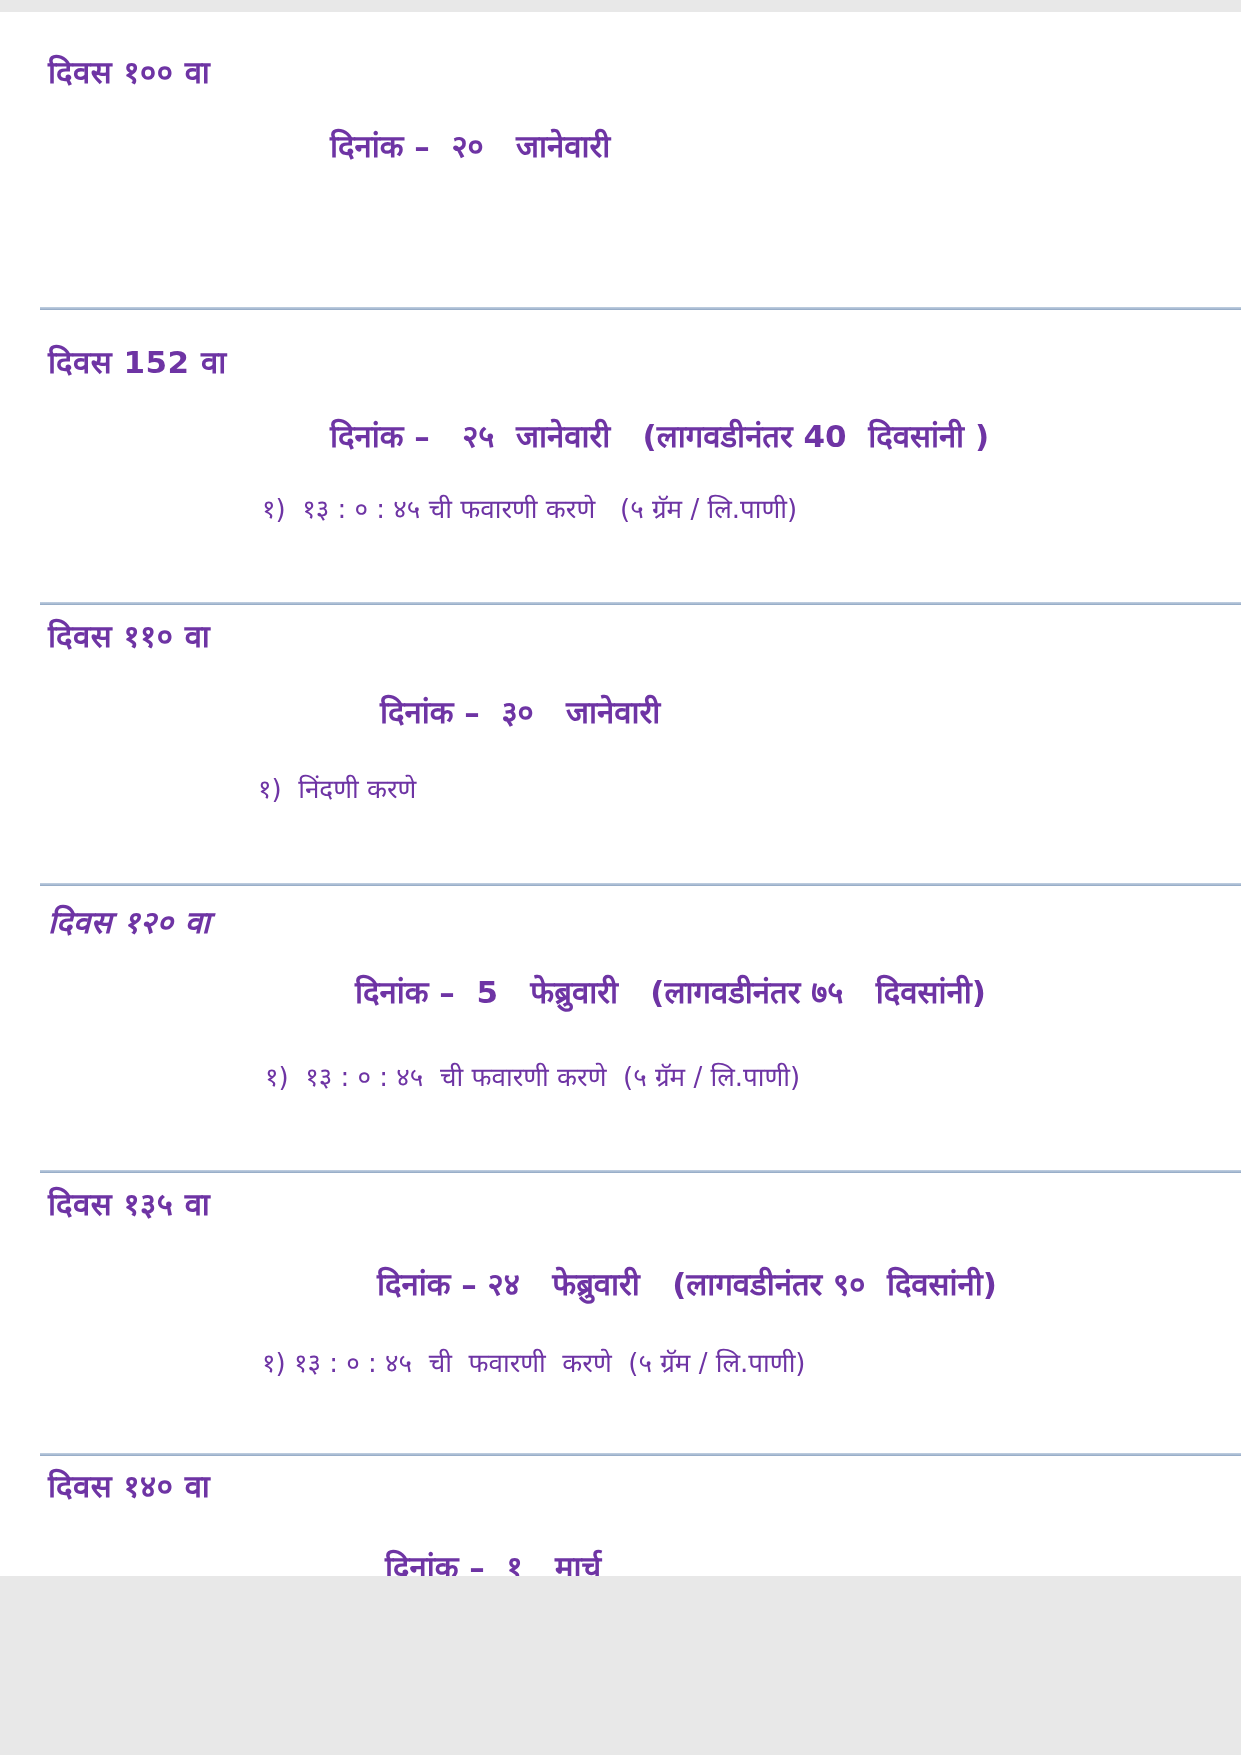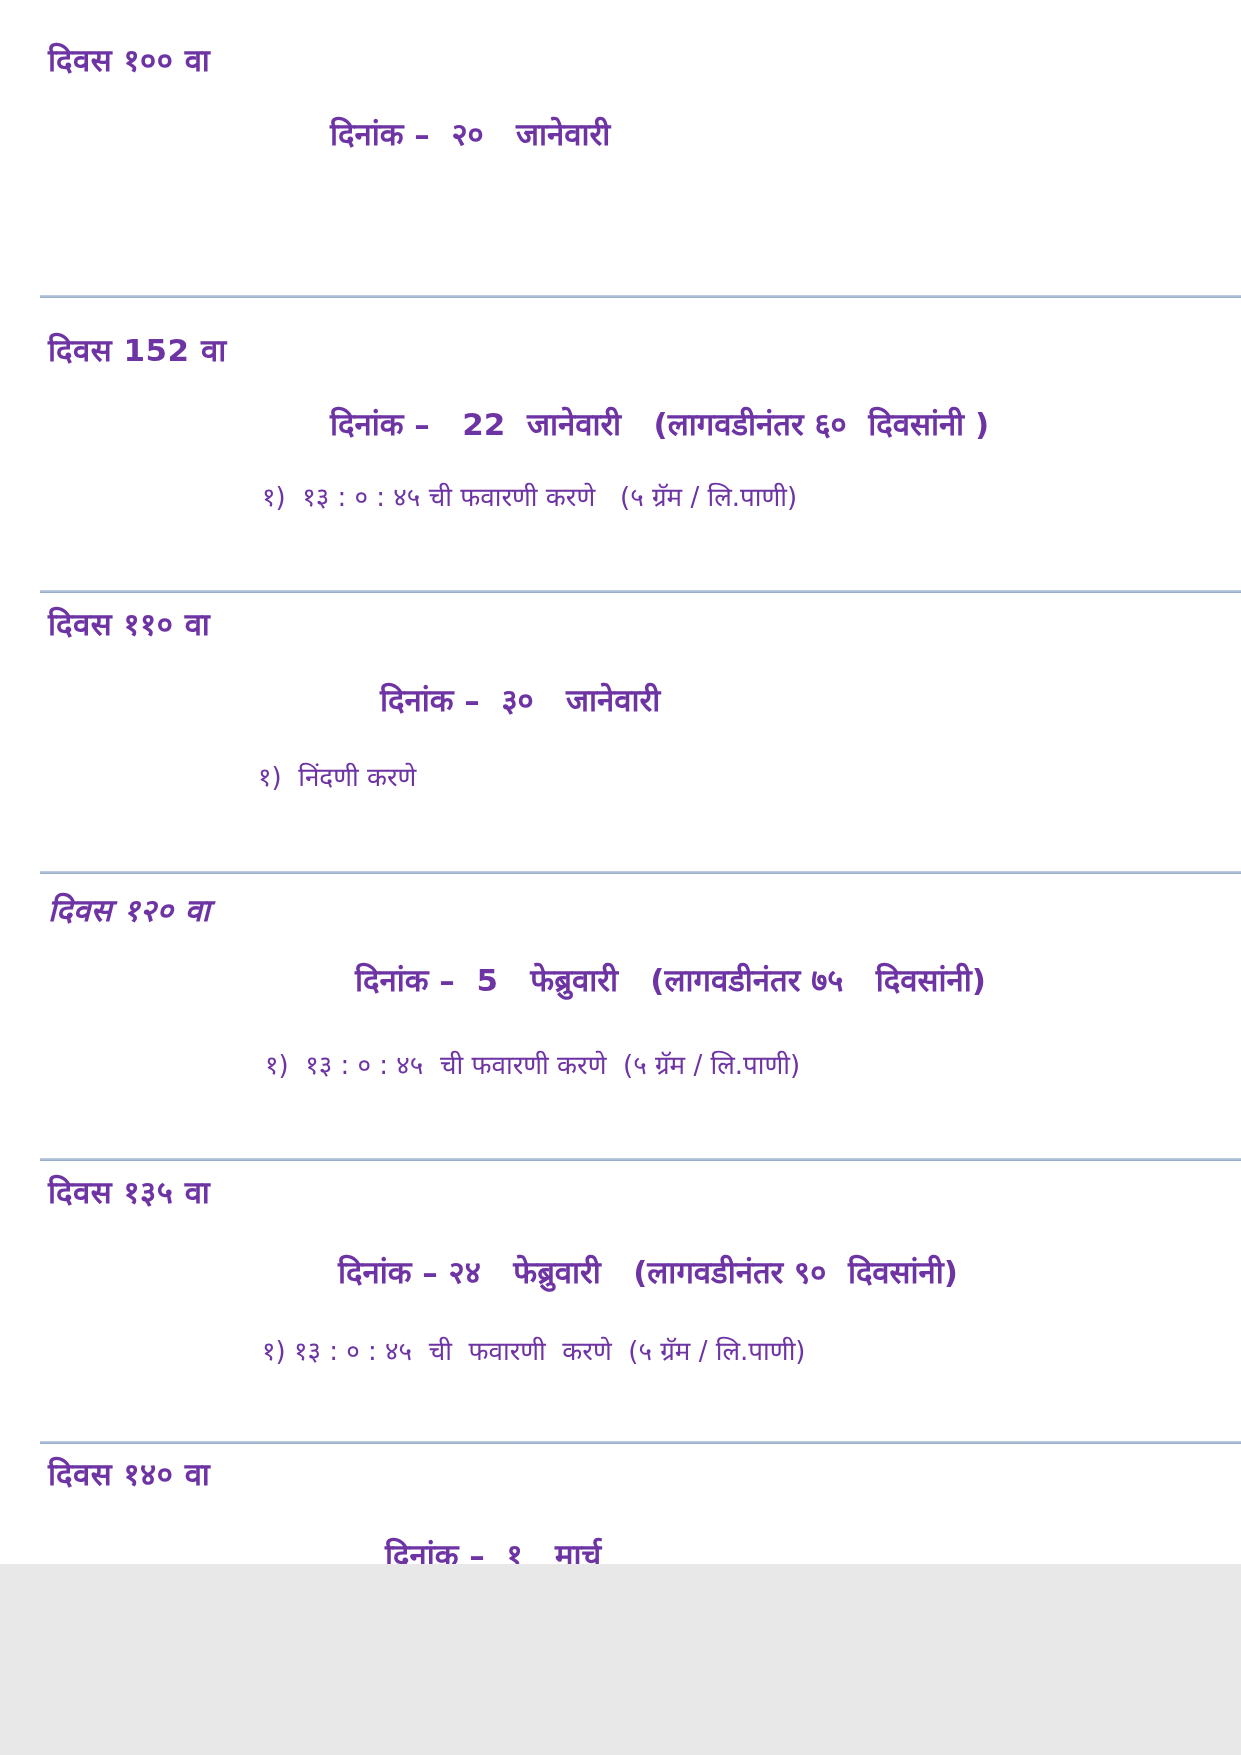--- a/index.html
+++ b/index.html
@@ -10,21 +10,21 @@
   }
   html,body{margin:0;padding:0;}
   body{
     background:#e8e8e8;
     font-family:"DejaVu Sans", sans-serif;
   }
   .page{
     position:relative;
     width:1241px;
     height:1564px;
-    margin:0 auto;
+    margin:12px auto;
     background:var(--page-bg);
     overflow:hidden;
   }
   .day-heading{
     position:absolute;
     left:48px;
     font-size:31px;
     font-weight:700;
     color:var(--text-purple);
     white-space:pre-wrap;
@@ -66,36 +66,36 @@
 </head>
 <body>
 
 <div class="page">
 
   <div class="day-heading" style="top:38px;">दिवस १०० वा</div>
   <div class="date-line" style="top:112px; left:330px;">दिनांक –  २०   जानेवारी</div>
   <hr class="section-divider" style="top:295px;">
 
   <div class="day-heading" style="top:328px;">दिवस 152 वा</div>
-  <div class="date-line" style="top:402px; left:330px;">दिनांक –   22  जानेवारी   (लागवडीनंतर ६०  दिवसांनी )</div>
+  <div class="date-line" style="top:402px; left:330px;">दिनांक –   २५  जानेवारी   (लागवडीनंतर 40  दिवसांनी )</div>
   <div class="task-item" style="top:478px; left:262px;">१)  १३ : ० : ४५ ची फवारणी करणे   (५ ग्रॅम / लि.पाणी)</div>
   <hr class="section-divider" style="top:590px;">
 
   <div class="day-heading" style="top:602px;">दिवस ११० वा</div>
   <div class="date-line" style="top:678px; left:380px;">दिनांक –  ३०   जानेवारी</div>
   <div class="task-item" style="top:758px; left:258px;">१)  निंदणी करणे</div>
   <hr class="section-divider" style="top:871px;">
 
   <div class="day-heading" style="top:888px;font-style:italic;">दिवस १२० वा</div>
   <div class="date-line" style="top:958px; left:355px;">दिनांक –  5   फेब्रुवारी   (लागवडीनंतर ७५   दिवसांनी)</div>
   <div class="task-item" style="top:1046px; left:265px;">१)  १३ : ० : ४५  ची फवारणी करणे  (५ ग्रॅम / लि.पाणी)</div>
   <hr class="section-divider" style="top:1158px;">
 
   <div class="day-heading" style="top:1170px;">दिवस १३५ वा</div>
-  <div class="date-line" style="top:1250px; left:338px;">दिनांक – २४   फेब्रुवारी   (लागवडीनंतर ९०  दिवसांनी)</div>
+  <div class="date-line" style="top:1250px; left:377px;">दिनांक – २४   फेब्रुवारी   (लागवडीनंतर ९०  दिवसांनी)</div>
   <div class="task-item" style="top:1332px; left:262px;">१) १३ : ० : ४५  ची  फवारणी  करणे  (५ ग्रॅम / लि.पाणी)</div>
   <hr class="section-divider" style="top:1441px;">
 
   <div class="day-heading" style="top:1452px;">दिवस १४० वा</div>
   <div class="date-line" style="top:1533px; left:385px;">दिनांक –  १   मार्च</div>
 
   <hr class="page-bottom-divider" style="top:1725px;">
 
 </div>
 

